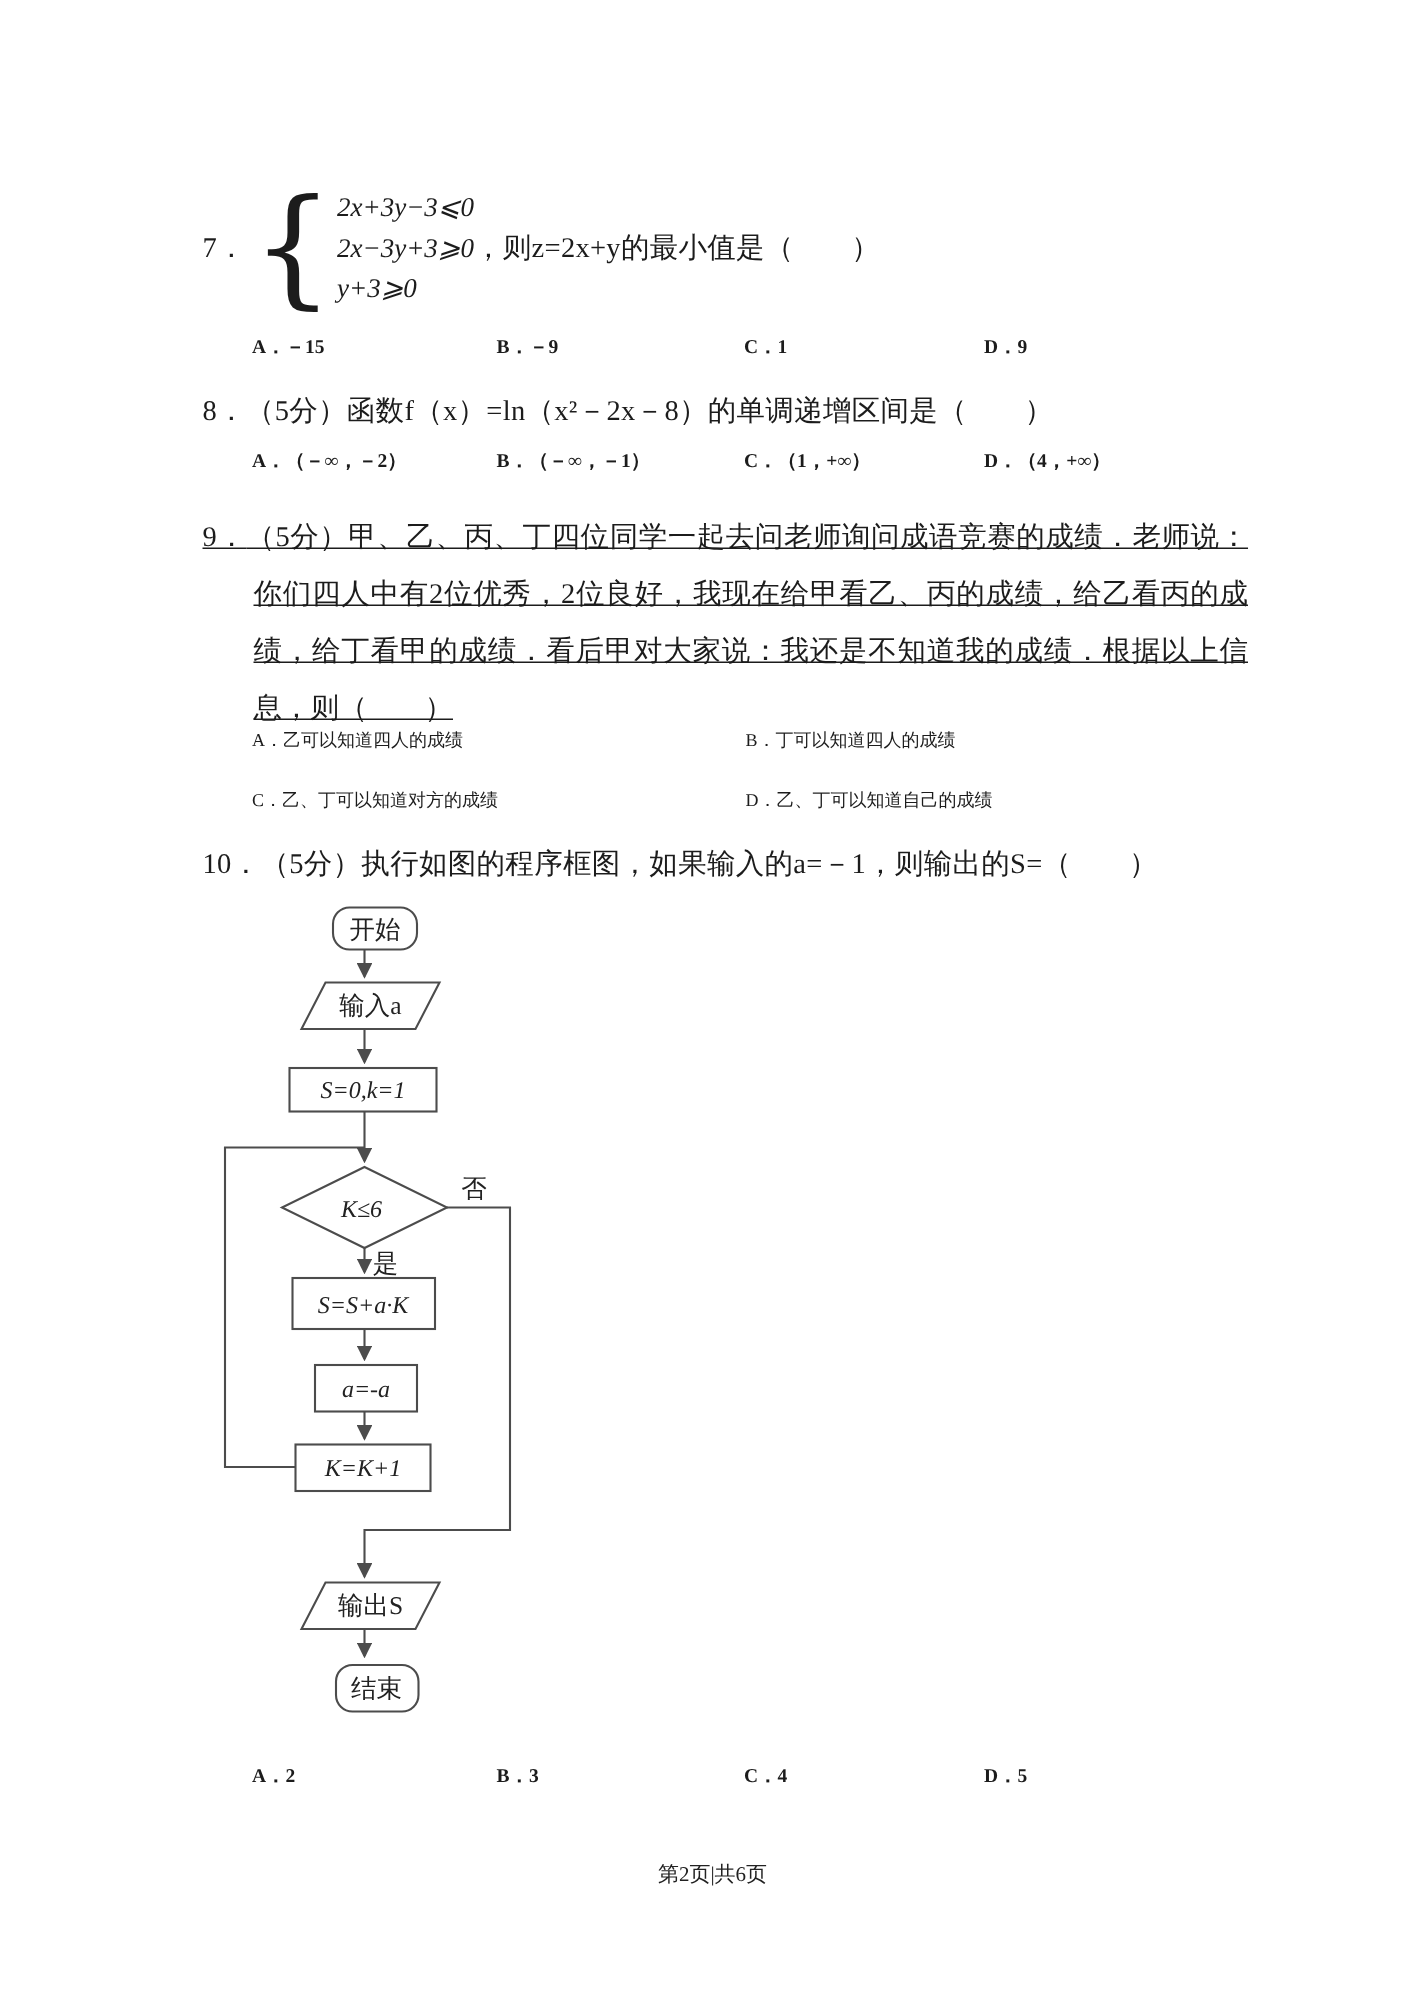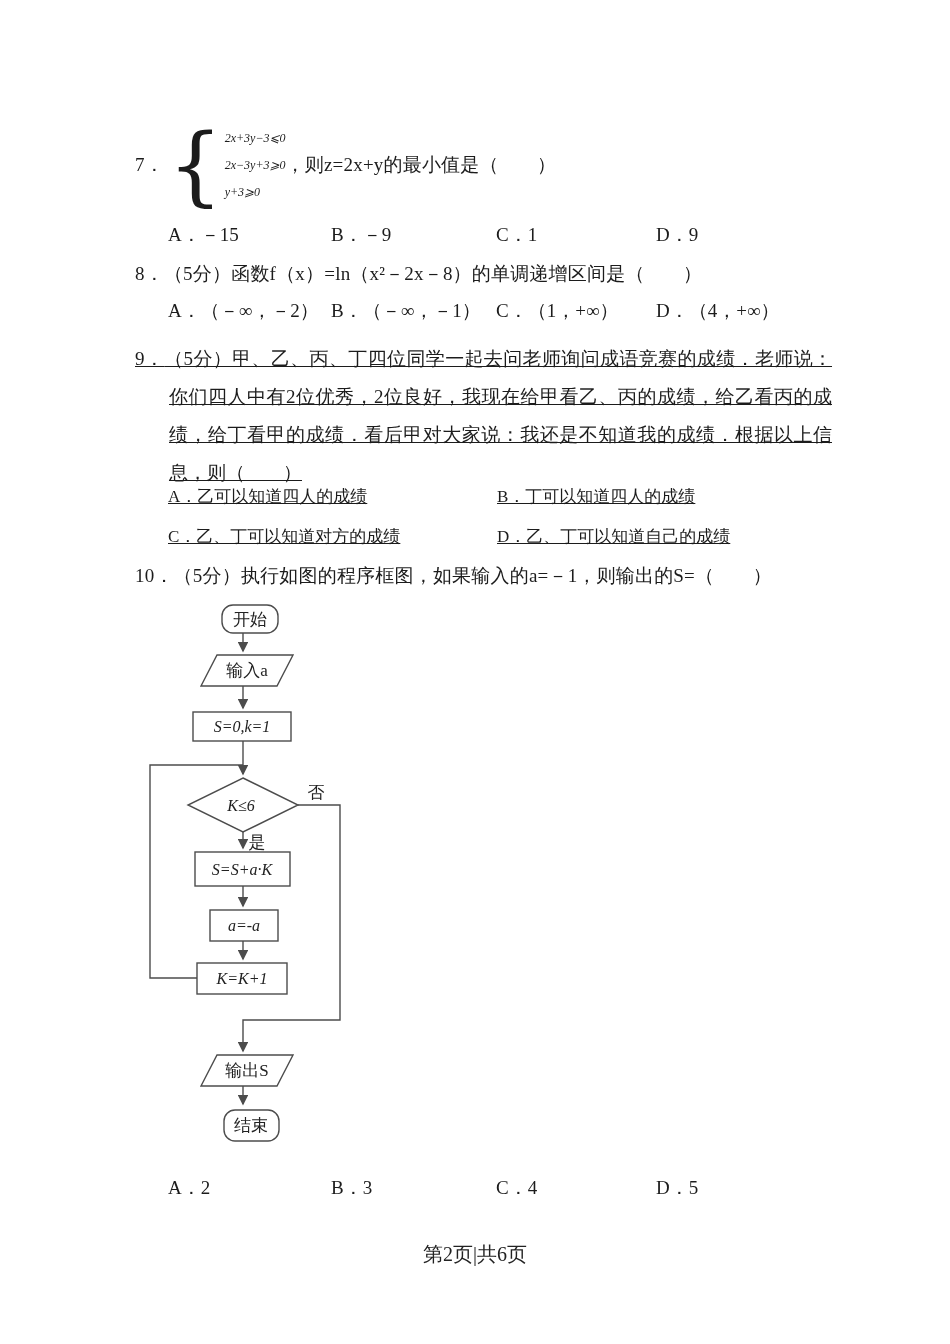--- a/index.html
+++ b/index.html
@@ -15,34 +15,34 @@
   .q { font-size:19px; letter-spacing:0.2px; }
 
   
   .q7row { display:flex; align-items:center; }
   .brace {
     font-family:"DejaVu Serif", serif;
     font-size:86px; line-height:84px; font-weight:400;
     margin:0 2px 0 4px;
   }
   .constraints { display:flex; flex-direction:column; justify-content:center; }
-  .constraints div { font-size:12px; line-height:27px; font-style:italic; font-family:"Liberation Serif", serif; }
+  .constraints div { font-size:18px; line-height:27px; font-style:italic; font-family:"Liberation Serif", serif; }
 
   
-  .opts4 { display:grid; grid-template-columns:163px 165px 160px auto; font-size:19px; }
-  .opts2 { display:grid; grid-template-columns:329px auto; font-size:17px;text-decoration:underline; }
+  .opts4 { display:grid; grid-template-columns:163px 165px 160px auto; font-size:13px;font-weight:bold; }
+  .opts2 { display:grid; grid-template-columns:329px auto; font-size:12px; }
 
   .q9para {
     font-size:19px; line-height:38px; width:697px;
     padding-left:34px; text-indent:-34px;
     text-align:justify;
     text-decoration:underline;
   }
 
-  .footer { font-size:20px; text-align:center; width:100%; color:#222; }
+  .footer { font-size:14px; text-align:center; width:100%; color:#222; }
 
   
   .fc-shape { fill:#ffffff; stroke:#4c4c4c; stroke-width:1.4; }
   .fc-line  { fill:none; stroke:#4c4c4c; stroke-width:1.4; }
   .fc-text  { font-family:"Liberation Serif", serif; font-size:17px; fill:#222; text-anchor:middle; }
   .fc-math  { font-style:italic; font-size:16px; }
 </style>
 </head>
 <body>
 

